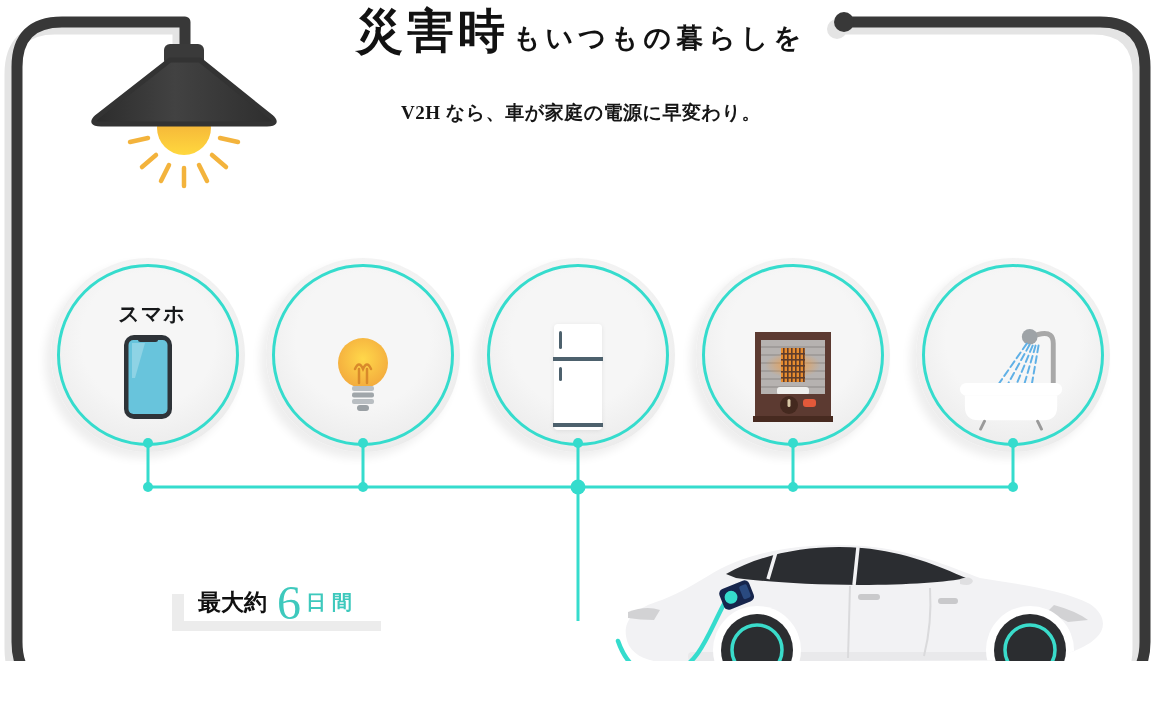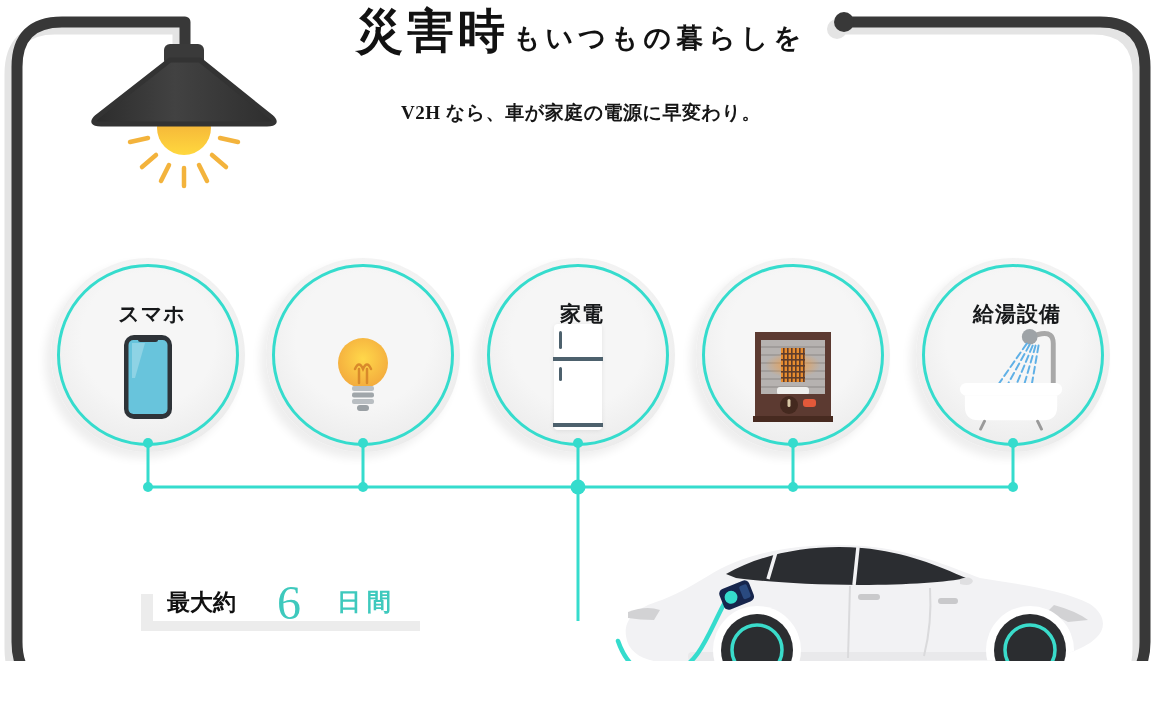--- a/index.html
+++ b/index.html
@@ -21,26 +21,26 @@
   .app-circle{position:absolute;top:258px;width:194px;height:194px;border-radius:50%;
       background:radial-gradient(circle at 50% 42%, #f6f6f6 45%, #e3e3e3 100%);
       box-shadow:-6px 6px 10px rgba(0,0,0,0.07);}
   .app-ring{position:absolute;inset:6px;border:3px solid #35DCCD;border-radius:50%;}
   .app-label{position:absolute;top:22px;left:4px;width:100%;text-align:center;
       font-size:21px;font-weight:700;color:#16181a;letter-spacing:1px;margin-top:20px;}
   .icon-wrap{position:absolute;top:56px;left:0;right:0;bottom:12px;
       display:flex;align-items:center;justify-content:center;}
 
   
-  .badge{position:absolute;left:153px;top:584px;height:37px;background:#ffffff;
+  .badge{position:absolute;left:184px;top:584px;height:37px;background:#ffffff;
       box-shadow:-12px 10px 0 #ececec;display:flex;align-items:flex-start;
-      padding:0 14px;white-space:nowrap;gap:31px;}
+      padding:0 14px;white-space:nowrap;}
   .badge .b-prefix,.badge .b-suffix{font-size:23px;font-weight:700;color:#101010;line-height:37px;}
   .badge .b-num{font-size:48px;font-weight:500;color:#3EC9BD;line-height:37px;margin:0 5px 0 10px;}
-  .badge .b-unit{font-size:24px;font-weight:700;color:#3EC9BD;letter-spacing:6px;line-height:37px;margin-right:21px;}
+  .badge .b-unit{font-size:20px;font-weight:700;color:#3EC9BD;letter-spacing:6px;line-height:37px;margin-right:21px;}
 
   
   .v2h-box{position:absolute;left:540px;top:619px;width:82px;height:63px;background:#f7f7f7;
       border:2px solid #c9c9c9;box-sizing:border-box;}
   .v2h-strip{position:absolute;top:0;left:0;right:0;height:13px;background:#efefef;
       border-bottom:2px solid #c6c6c6;}
   .v2h-strip2{position:absolute;top:17px;left:0;right:0;height:2px;background:#dcdcdc;}
   .v2h-ind{position:absolute;top:2px;right:4px;display:flex;gap:2px;background:#8d8d8d;padding:2px;}
   .v2h-ind span{width:7px;height:7px;display:block;background:#fff;}
   .v2h-ind .teal{background:#35DCCD;}
@@ -128,21 +128,20 @@
       <rect x="16" y="49" width="22" height="5" rx="2" fill="#b9bec2"></rect>
       <rect x="16" y="55.5" width="22" height="5" rx="2" fill="#a0a6aa"></rect>
       <rect x="16" y="62" width="22" height="5" rx="2" fill="#b9bec2"></rect>
       <rect x="21" y="68" width="12" height="6" rx="3" fill="#9aa0a4"></rect>
     </svg>
       </div>
   </div>
 
   <div class="app-circle" style="left:481px;">
     <div class="app-ring"></div>
-    <div class="app-label">家電</div>
     <div class="icon-wrap">
         <svg width="50" height="108" viewBox="0 0 50 108" style="filter:drop-shadow(0 1px 2px rgba(0,0,0,0.08));">
       <rect x="1" y="1" width="48" height="106" rx="4" fill="#ffffff"></rect>
       <rect x="0" y="34" width="50" height="4" fill="#4d616d"></rect>
       <rect x="0" y="100" width="50" height="4" fill="#4d616d"></rect>
       <rect x="6" y="8" width="3" height="18" rx="1.5" fill="#4d616d"></rect>
       <rect x="6" y="44" width="3" height="14" rx="1.5" fill="#4d616d"></rect>
     </svg>
       </div>
   </div>
@@ -189,21 +188,20 @@
       <circle cx="36" cy="73" r="9" fill="#44291f"></circle>
       <rect x="34.5" y="67" width="3" height="8" rx="1.5" fill="#d8c8a6"></rect>
       <rect x="50" y="67" width="13" height="8" rx="3" fill="#e2593a"></rect>
       <rect x="0" y="84" width="80" height="6" fill="#472a20"></rect>
     </svg>
       </div>
   </div>
 
   <div class="app-circle" style="left:916px;">
     <div class="app-ring"></div>
-    <div class="app-label">給湯設備</div>
     <div class="icon-wrap">
         <svg width="110" height="110" viewBox="0 0 112 112">
       <path d="M 97 62 L 97 22 Q 97 10 85 12 L 76 14" stroke="#a8a8a8" stroke-width="5" fill="none" stroke-linecap="round"></path>
       <circle cx="73" cy="15" r="8" fill="#9ea3a7"></circle>
       <g stroke="#5fb0e6" stroke-width="2" stroke-dasharray="7 4" stroke-linecap="round">
         <line x1="70" y1="22" x2="38" y2="68"></line>
         <line x1="73" y1="23" x2="47" y2="70"></line>
         <line x1="76" y1="24" x2="56" y2="72"></line>
         <line x1="79" y1="24" x2="65" y2="72"></line>
         <line x1="82" y1="24" x2="74" y2="70"></line>

